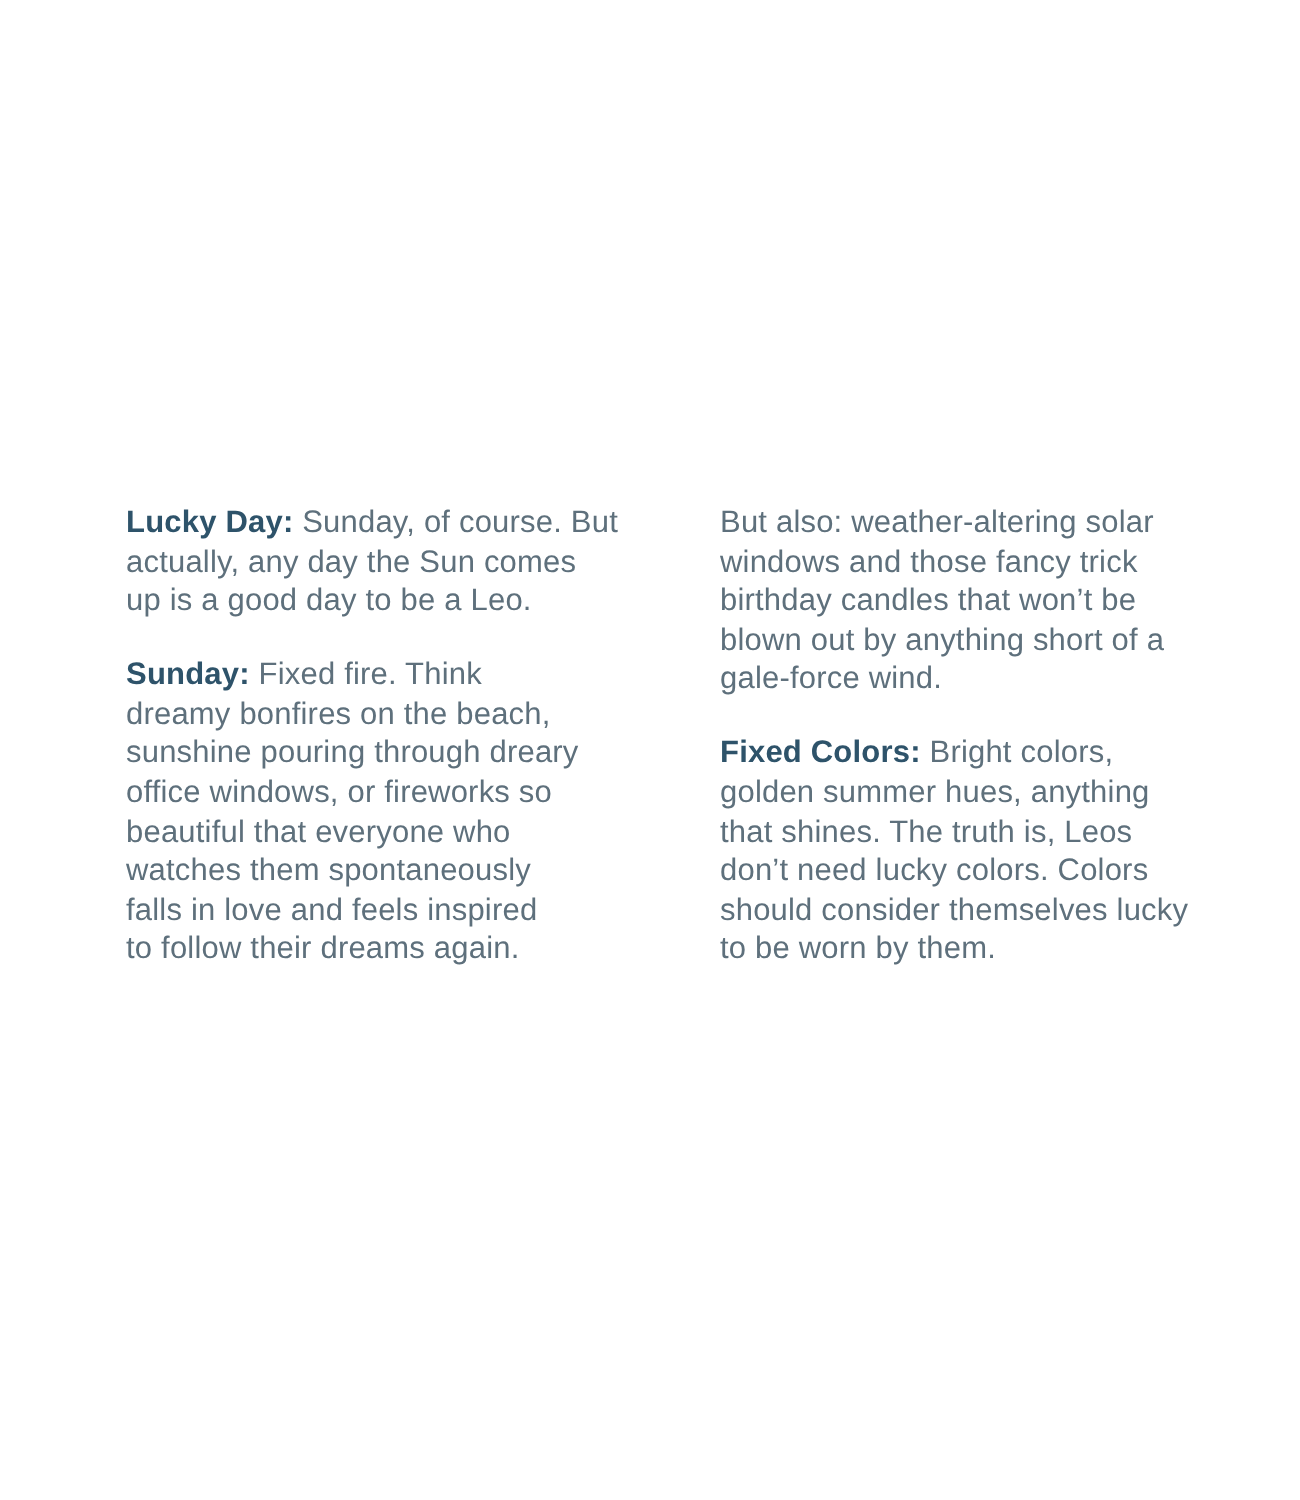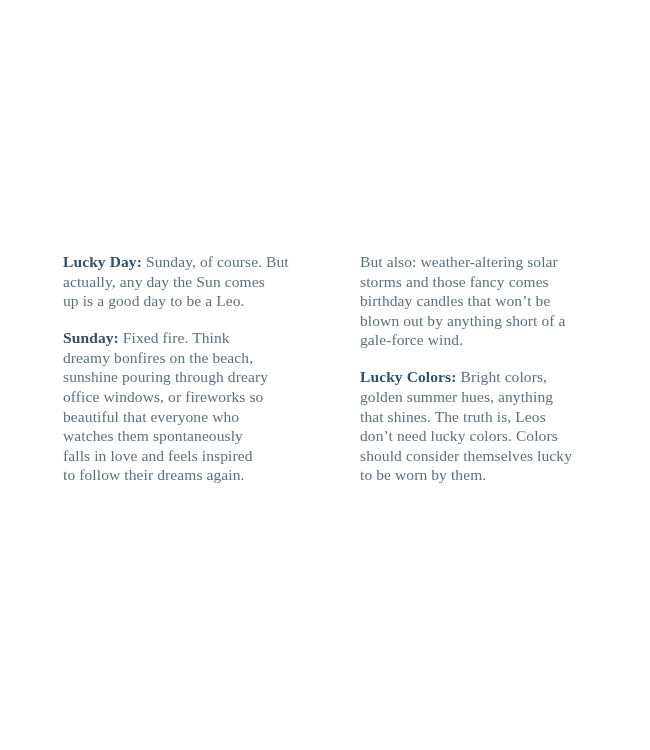--- a/index.html
+++ b/index.html
@@ -11,21 +11,20 @@
     height: 750px;
     background: var(--page-bg, #ffffff);
     font-family: "Liberation Sans", sans-serif;
     position: relative;
     overflow: hidden;
   }
   .page {
     position: absolute;
     inset: 0;
     background: var(--page-bg, #ffffff);
-    font-family: Liberation Serif, serif;
   }
   .content {
     position: absolute;
     left: 63px;
     top: 252px;
     display: flex;
     gap: 31px;
   }
   .column {
     width: 266px;
@@ -64,26 +63,26 @@
 sunshine pouring through dreary
 office windows, or fireworks so
 beautiful that everyone who
 watches them spontaneously
 falls in love and feels inspired
 to follow their dreams again.</span></p>
     </div>
 
     <div class="column">
       <p class="para"><span class="para-label"></span><span class="para-lines">But also: weather-altering solar
-storms and those fancy comes
+windows and those fancy trick
 birthday candles that won’t be
 blown out by anything short of a
 gale-force wind.</span></p>
 
-      <p class="para"><span class="para-label">Lucky Colors:</span><span class="para-lines"> Bright colors,
+      <p class="para"><span class="para-label">Fixed Colors:</span><span class="para-lines"> Bright colors,
 golden summer hues, anything
 that shines. The truth is, Leos
 don’t need lucky colors. Colors
 should consider themselves lucky
 to be worn by them.</span></p>
     </div>
 
   </div>
 </div>
 

